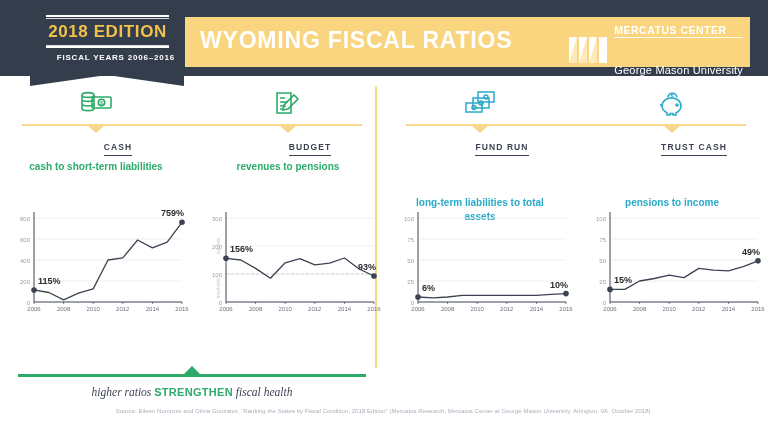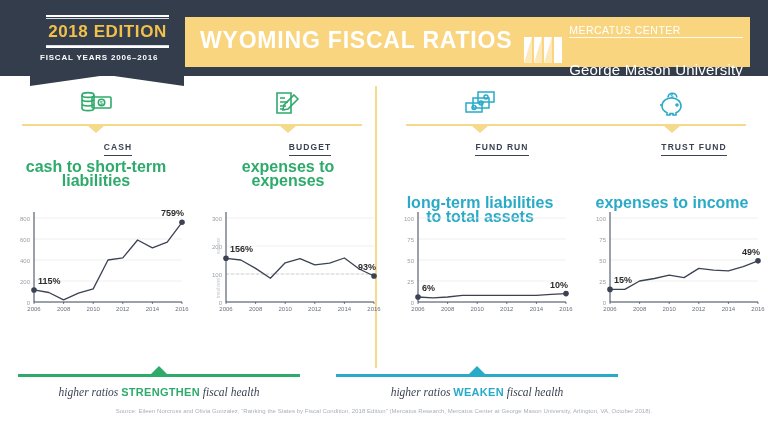--- a/index.html
+++ b/index.html
@@ -28,32 +28,32 @@
   }
   .badge-inner { position:absolute; left:10px; top:10px; width:135px; }
   .badge-rule { height:2px; background:#ffffff; margin:0 6px; }
   .badge-rule.thin { height:1px; background:#d9dde3; margin-top:1px; }
   .badge-title {
     color:#f2c14b; font-size:17px; font-weight:bold; letter-spacing:0.6px;
     text-align:center; padding:3px 0 2px 0; line-height:1.15;
   }
   .badge-sub {
     color:#ffffff; font-size:8px; font-weight:bold; letter-spacing:0.8px;
-    text-align:left; padding-top:5px;
+    text-align:right; padding-top:5px;
   }
   .hdr-title {
     position:absolute; left:200px; top:27px; z-index:2;
     color:#ffffff; font-size:23px; font-weight:bold; letter-spacing:0.8px;text-align:right;
   }
   .mercatus { position:absolute; right:25px; top:24px; z-index:2; display:flex; align-items:center; gap:7px; }
   .merc-mark { width:38px; height:30px; }
   .merc-text { color:#ffffff; }
-  .merc-name { font-size:10.5px; font-weight:normal; letter-spacing:0.5px; line-height:12px; }
+  .merc-name { font-size:10.5px; font-weight:bold; letter-spacing:0.5px; line-height:12px; }
   .merc-rule { height:1px; background:#ffffff; margin:1px 0; opacity:.85; }
-  .merc-sub { font-size:15px; letter-spacing:0.2px; line-height:12px;margin-top:26px; }
+  .merc-sub { font-size:11px; letter-spacing:0.2px; line-height:12px;margin-top:26px; }
 
   
   .body { position:absolute; left:0; top:76px; width:768px; height:356px; background:#ffffff; }
 
   .mid-divider { position:absolute; left:375px; top:10px; width:2px; height:282px; background:#f7d98b; }
 
   .halves { position:absolute; left:0; top:0; width:768px; height:356px; display:flex; }
   .half { width:384px; position:relative; }
 
   .icon-row { position:absolute; top:8px; width:100%; height:40px; display:flex; }
@@ -69,21 +69,21 @@
 
   .cat-row { position:absolute; top:60px; width:100%; display:flex; }
   .cat-cell { flex:1; text-align:center; }
   .cat-label {
     display:inline-block; font-size:8.5px; font-weight:bold; letter-spacing:1.1px;
     color:#3b4252; padding-bottom:3px; border-bottom:1.5px solid #3b4252;margin-left:44px;
   }
 
   .sub-row { position:absolute; top:84px; width:100%; display:flex; }
   .sub-cell { flex:1; text-align:center; padding:0 16px; }
-  .sub-text { font-size:16px; font-weight:bold; line-height:14px; }
+  .sub-text { font-size:10px; font-weight:bold; line-height:14px; }
   .green { color:#2eab6b; }
   .teal  { color:#29abc8;margin-top:36px; }
 
   .charts-row { position:absolute; top:122px; width:100%; height:130px; display:flex; }
   .chart-cell { flex:1; position:relative; }
 
   .chart-svg { position:absolute; left:0; top:0; }
 
   
   .banners { position:absolute; top:290px; width:636px; height:40px; display:flex; }
@@ -194,21 +194,21 @@
           <div class="cat-cell">
             <span class="cat-label">BUDGET</span>
           </div>
         </div>
 
         <div class="sub-row">
           <div class="sub-cell">
             <div class="sub-text green">cash to short-term liabilities</div>
           </div>
           <div class="sub-cell">
-            <div class="sub-text green">expenses to expenses</div>
+            <div class="sub-text green">revenues to pensions</div>
           </div>
         </div>
 
         <div class="charts-row">
           <div class="chart-cell">
             <svg class="chart-svg" id="chart0" width="192" height="130" viewBox="0 0 192 130">
                 <text x="30" y="107" text-anchor="end" font-size="6" fill="#9aa0a8" font-family="Liberation Sans, sans-serif">0</text>
                 <line x1="34" y1="83" x2="182" y2="83" stroke="#e8e8e8" stroke-width="0.7"></line>
                 <text x="30" y="86" text-anchor="end" font-size="6" fill="#9aa0a8" font-family="Liberation Sans, sans-serif">200</text>
                 <line x1="34" y1="62" x2="182" y2="62" stroke="#e8e8e8" stroke-width="0.7"></line>
@@ -306,30 +306,30 @@
           <div class="rule-line"></div>
           <div class="rule-arrow" style="left:88px"></div>
           <div class="rule-arrow" style="left:280px"></div>
         </div>
 
         <div class="cat-row">
           <div class="cat-cell">
             <span class="cat-label">FUND RUN</span>
           </div>
           <div class="cat-cell">
-            <span class="cat-label">TRUST FUND</span>
+            <span class="cat-label">TRUST CASH</span>
           </div>
         </div>
 
         <div class="sub-row">
           <div class="sub-cell">
             <div class="sub-text teal">long-term liabilities to total assets</div>
           </div>
           <div class="sub-cell">
-            <div class="sub-text teal">expenses to income</div>
+            <div class="sub-text teal">pensions to income</div>
           </div>
         </div>
 
         <div class="charts-row">
           <div class="chart-cell">
             <svg class="chart-svg" id="chart2" width="192" height="130" viewBox="0 0 192 130">
                 <text x="30" y="107" text-anchor="end" font-size="6" fill="#9aa0a8" font-family="Liberation Sans, sans-serif">0</text>
                 <line x1="34" y1="83" x2="182" y2="83" stroke="#e8e8e8" stroke-width="0.7"></line>
                 <text x="30" y="86" text-anchor="end" font-size="6" fill="#9aa0a8" font-family="Liberation Sans, sans-serif">25</text>
                 <line x1="34" y1="62" x2="182" y2="62" stroke="#e8e8e8" stroke-width="0.7"></line>
@@ -394,22 +394,17 @@
         </div>
       </div>
     </div>
 
     <div class="banners">
       <div class="banner">
         <div class="ban-line g"></div>
         <div class="ban-arrow g"></div>
         <div class="ban-text"><span>higher ratios </span><b class="green">STRENGTHEN</b><span> fiscal health</span></div>
       </div>
-      <div class="banner">
-        <div class="ban-line t"></div>
-        <div class="ban-arrow t"></div>
-        <div class="ban-text"><span>higher ratios </span><b class="teal">WEAKEN</b><span> fiscal health</span></div>
-      </div>
     </div>
 
     <div class="source">Source: Eileen Norcross and Olivia Gonzalez, “Ranking the States by Fiscal Condition, 2018 Edition” (Mercatus Research, Mercatus Center at George Mason University, Arlington, VA, October 2018).</div>
   </div>
 </div>
 
 </body></html>

